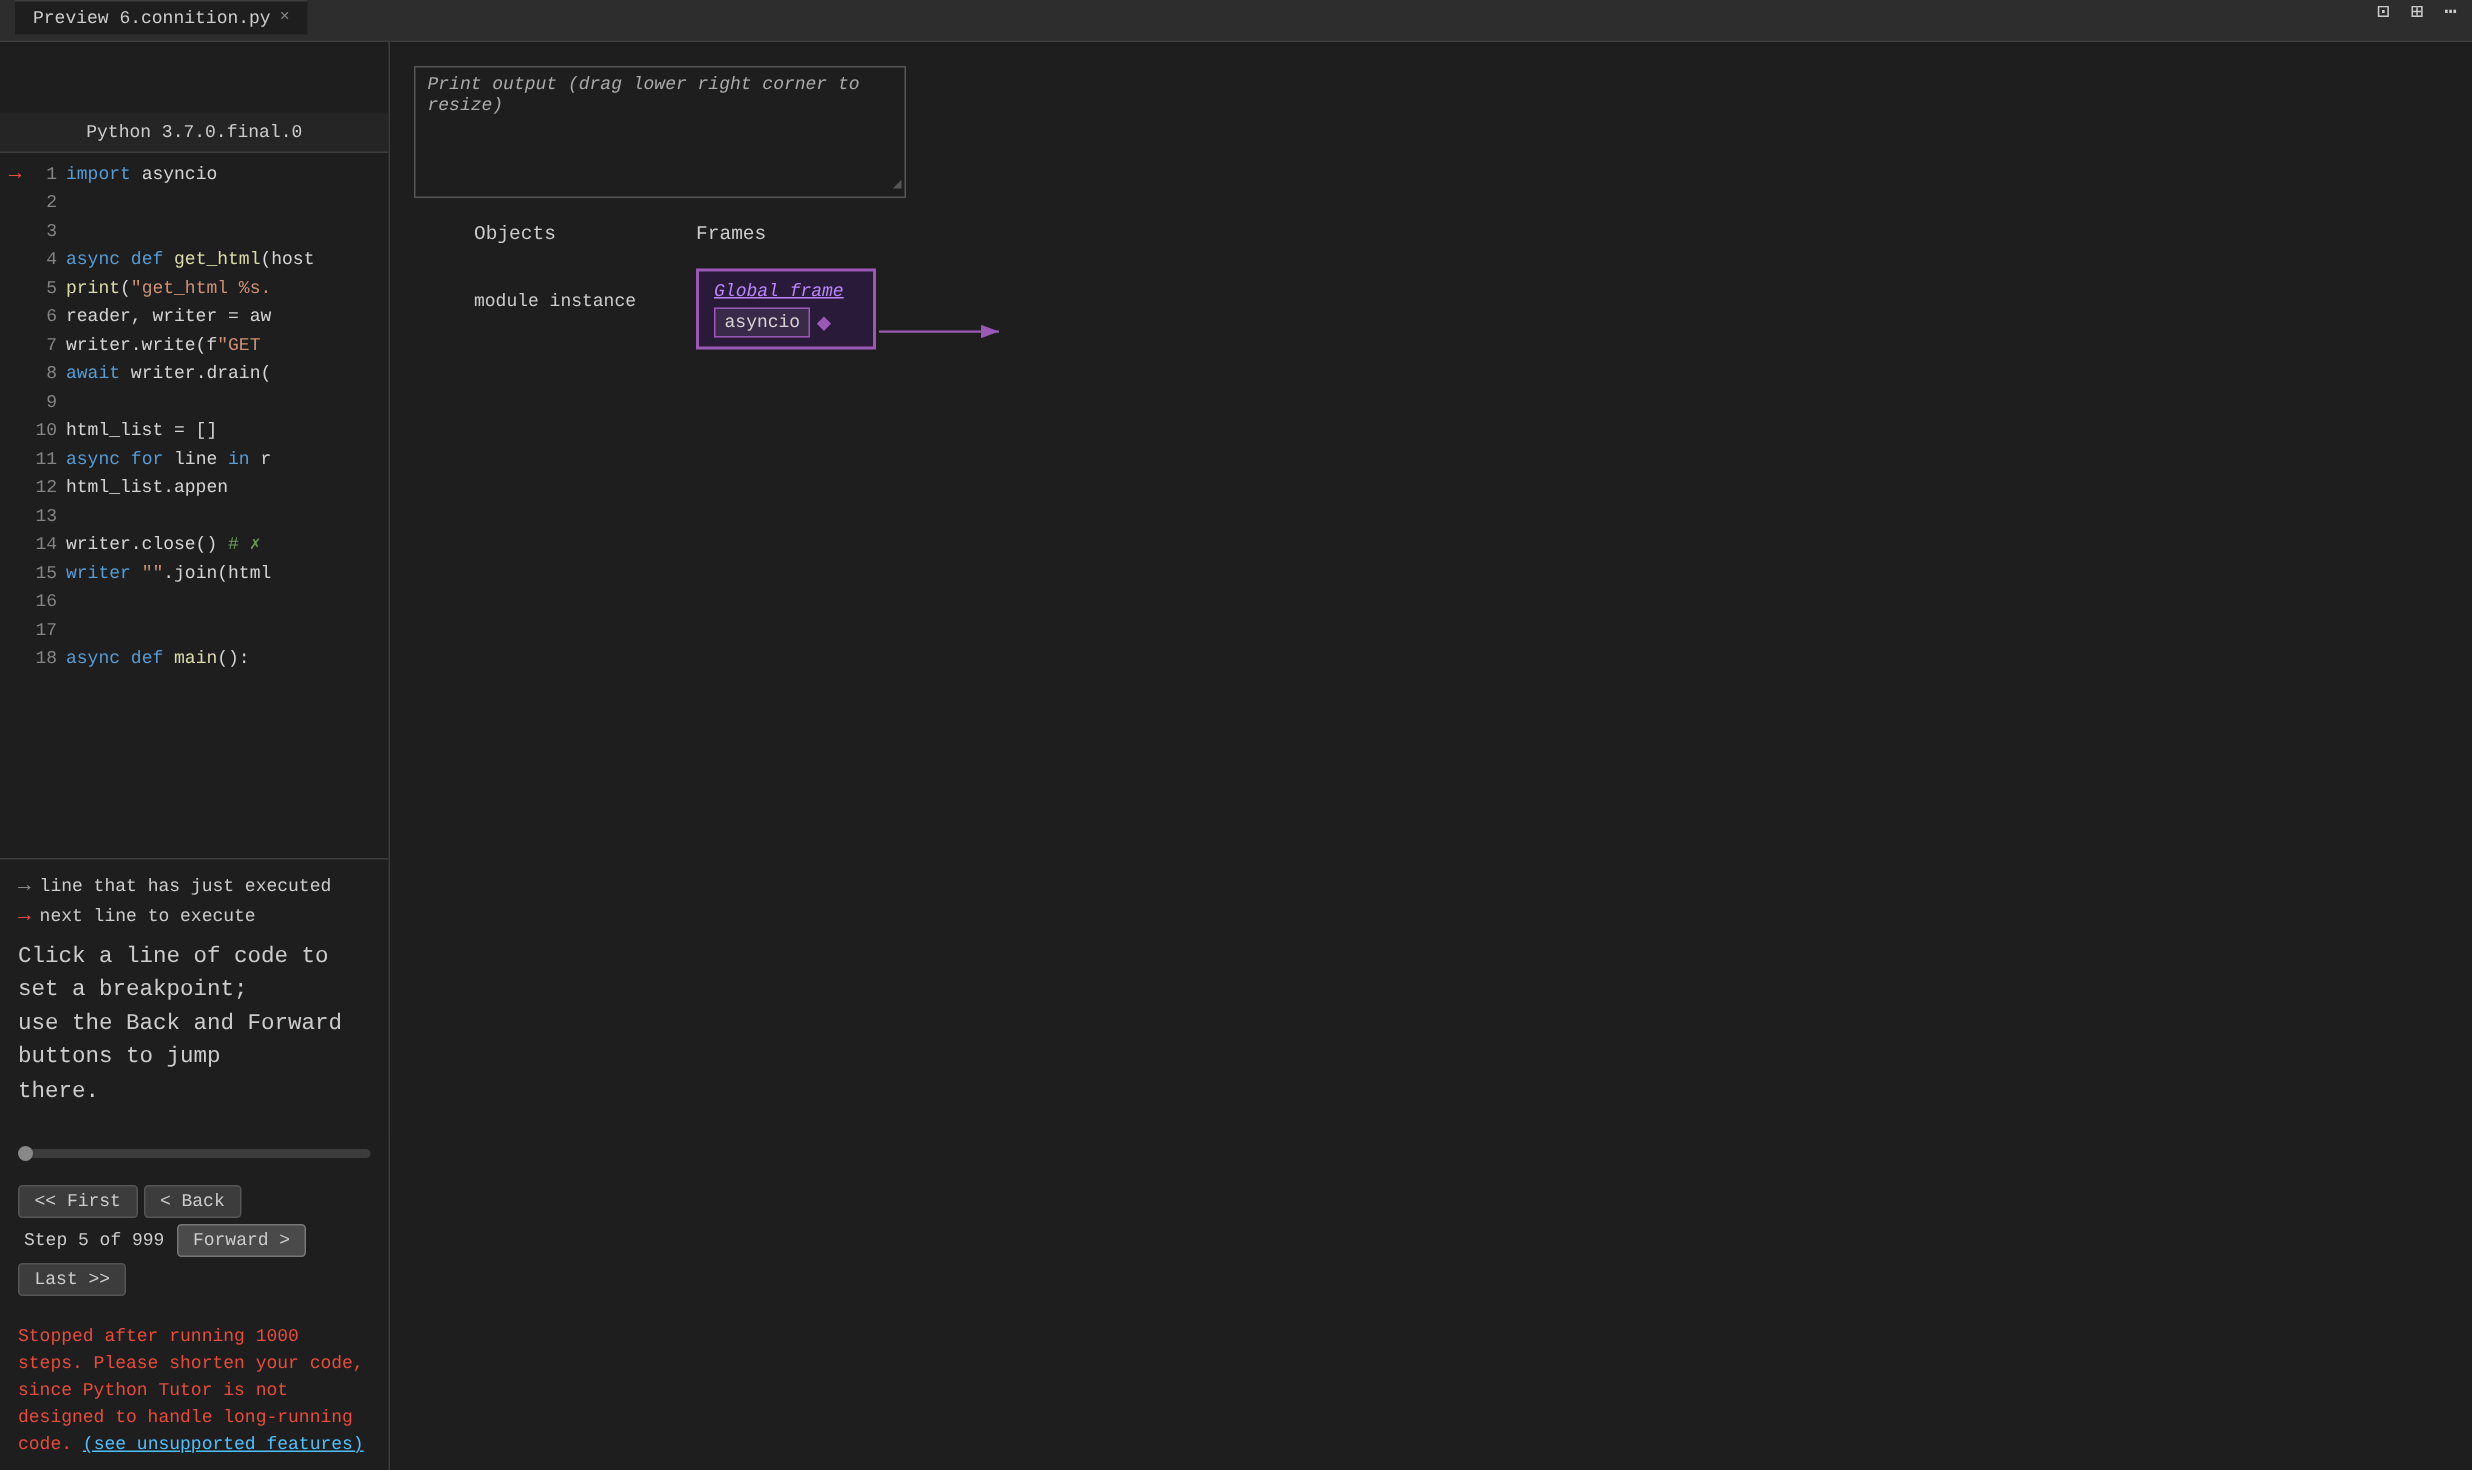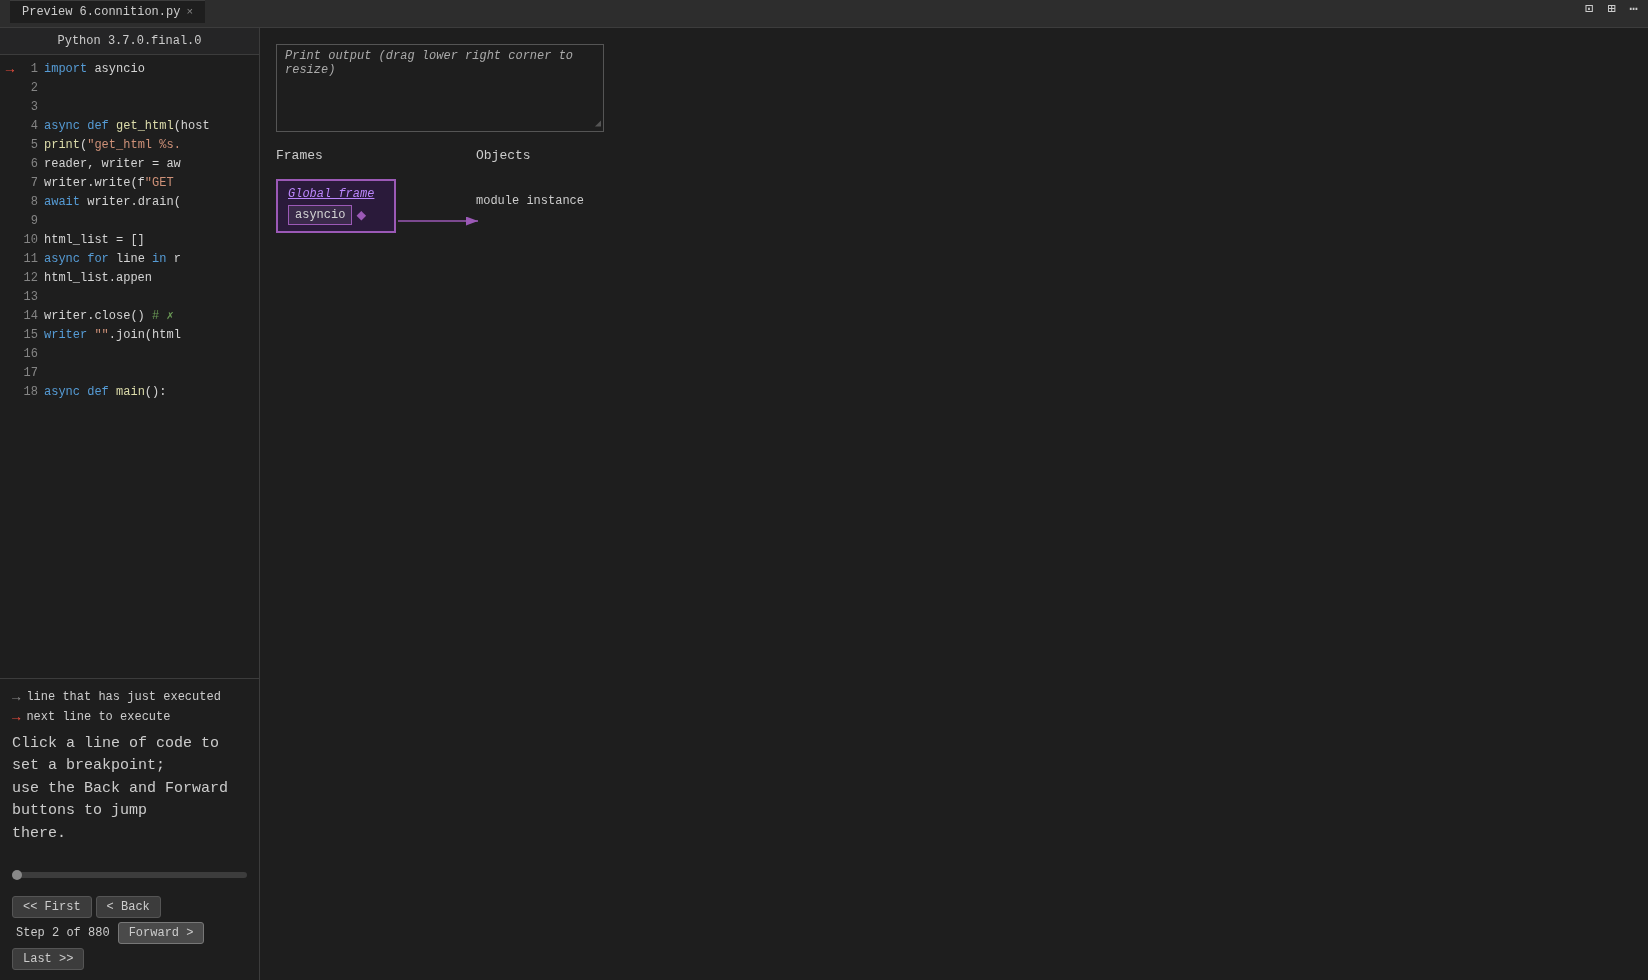--- a/index.html
+++ b/index.html
@@ -64,20 +64,21 @@
       flex-shrink: 0;
     }
 
     .python-version {
       background: #252526;
       padding: 6px 12px;
       font-size: 12px;
       color: #ccc;
       border-bottom: 1px solid #3c3c3c;
       text-align: center;
+      margin-top: 47px;
     }
 
     
     .code-area {
       flex: 1;
       overflow: hidden;
       position: relative;
     }
 
     .code-lines {
@@ -458,38 +459,50 @@
       </div>
     </div>
 
     <div class="slider-container">
       <input type="range" class="slider" min="1" max="999" value="2" style="">
     </div>
 
     <div class="nav-buttons">
       <button class="nav-btn">&lt;&lt; First</button>
       <button class="nav-btn">&lt; Back</button>
-      <span class="step-info">Step 2 of 880</span>
+      <span class="step-info">Step 5 of 999</span>
       <button class="nav-btn active">Forward &gt;</button>
       <button class="nav-btn">Last &gt;&gt;</button>
     </div>
 
+    <div class="error-message">
+      Stopped after running 1000 steps. Please shorten your code,<br>
+      since Python Tutor is not designed to handle long-running code.
+      <span class="error-link">(see unsupported features)</span>
+    </div>
 
   </div>
 
   <div class="right-panel">
 
     <div class="print-output">
       <div class="print-output-header">Print output (drag lower right corner to resize)</div>
       <div class="print-output-body">
         <span class="resize-handle">◢</span>
       </div>
     </div>
 
     <div class="frames-objects-panel">
+
+      <div class="panel-section" style="margin-left: 40px;">
+        <div class="panel-header">Objects</div>
+        <div style="margin-top: 14px;">
+          <span style="font-size:12px; color:#ccc;">module instance</span>
+        </div>
+      </div>
 
       <div class="panel-section">
         <div class="panel-header">Frames</div>
 
         <div style="position: relative;">
           <div class="frame-box">
             <div class="frame-title">Global frame</div>
             <div class="frame-item">
               <span class="frame-var">asyncio</span>
 
@@ -501,24 +514,17 @@
             <defs>
               <marker id="arrowhead" markerWidth="8" markerHeight="6" refX="8" refY="3" orient="auto">
                 <polygon points="0 0, 8 3, 0 6" fill="#9b59b6"></polygon>
               </marker>
             </defs>
             <line x1="0" y1="10" x2="80" y2="10" stroke="#9b59b6" stroke-width="1.5" marker-end="url(#arrowhead)"></line>
           </svg>
         </div>
       </div>
 
-      <div class="panel-section" style="margin-left: 40px;">
-        <div class="panel-header">Objects</div>
-        <div style="margin-top: 14px;">
-          <span style="font-size:12px; color:#ccc;">module instance</span>
-        </div>
-      </div>
-
     </div>
 
   </div>
 
 </div>
 
 </body></html>

